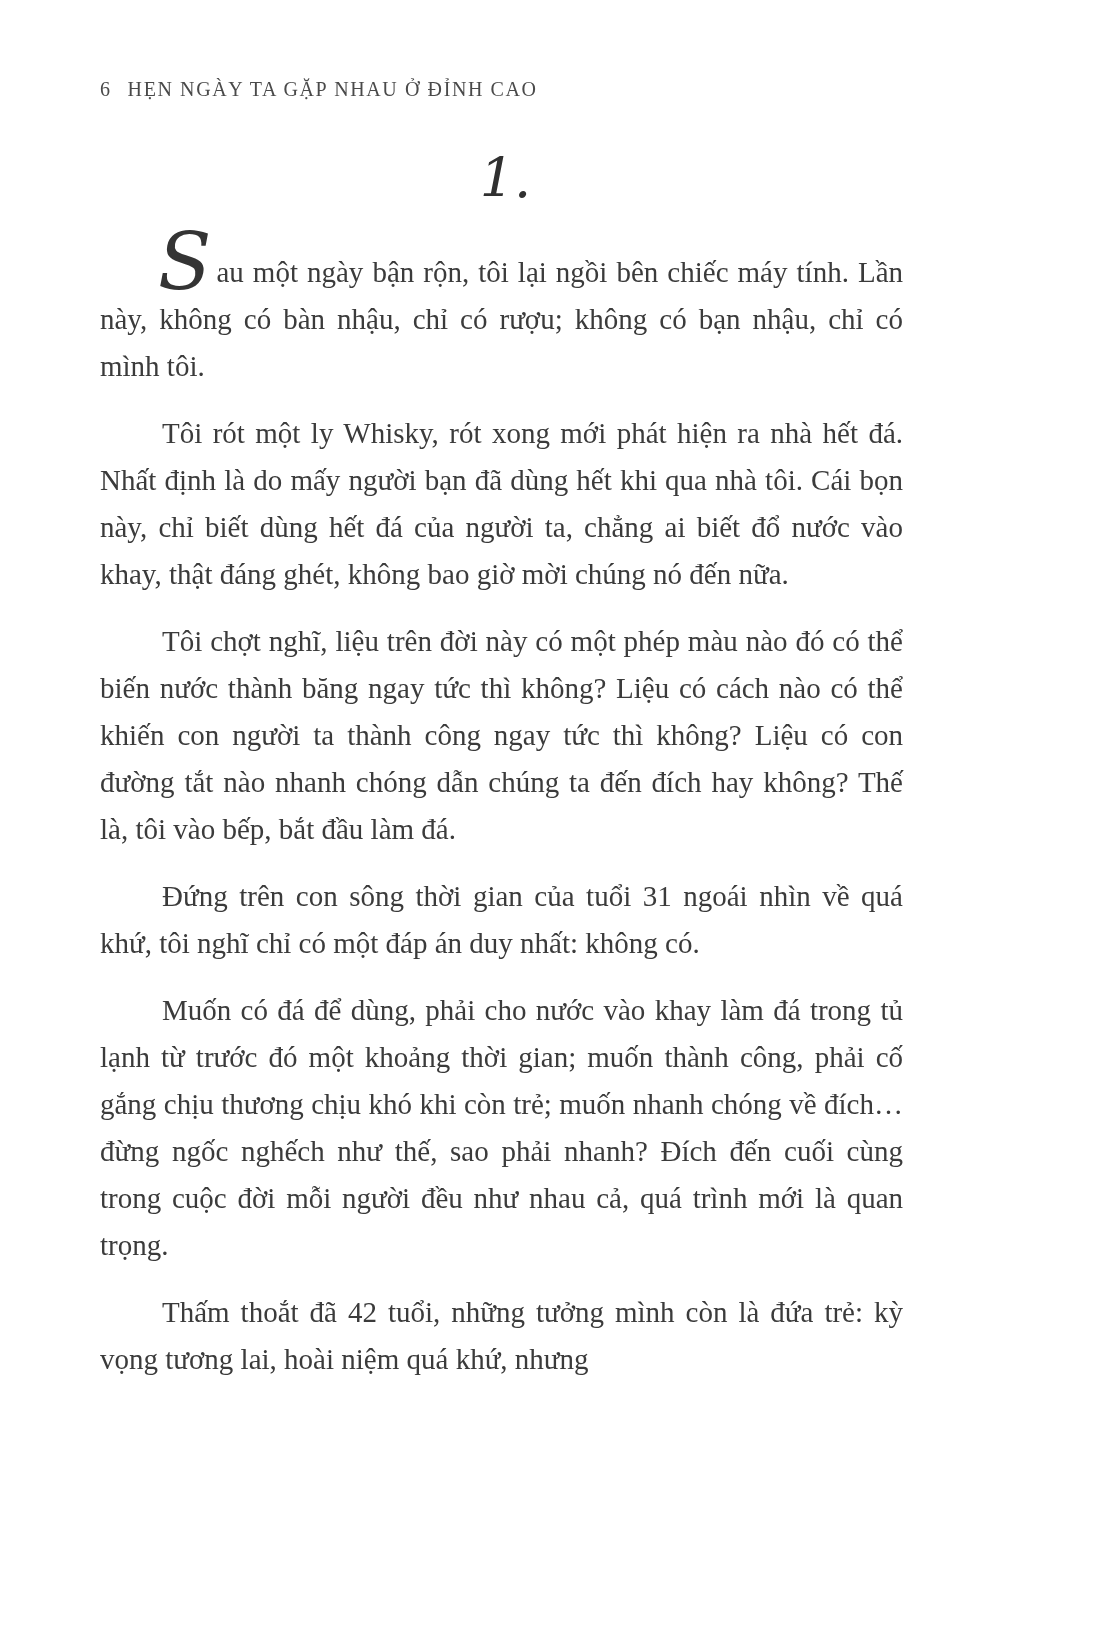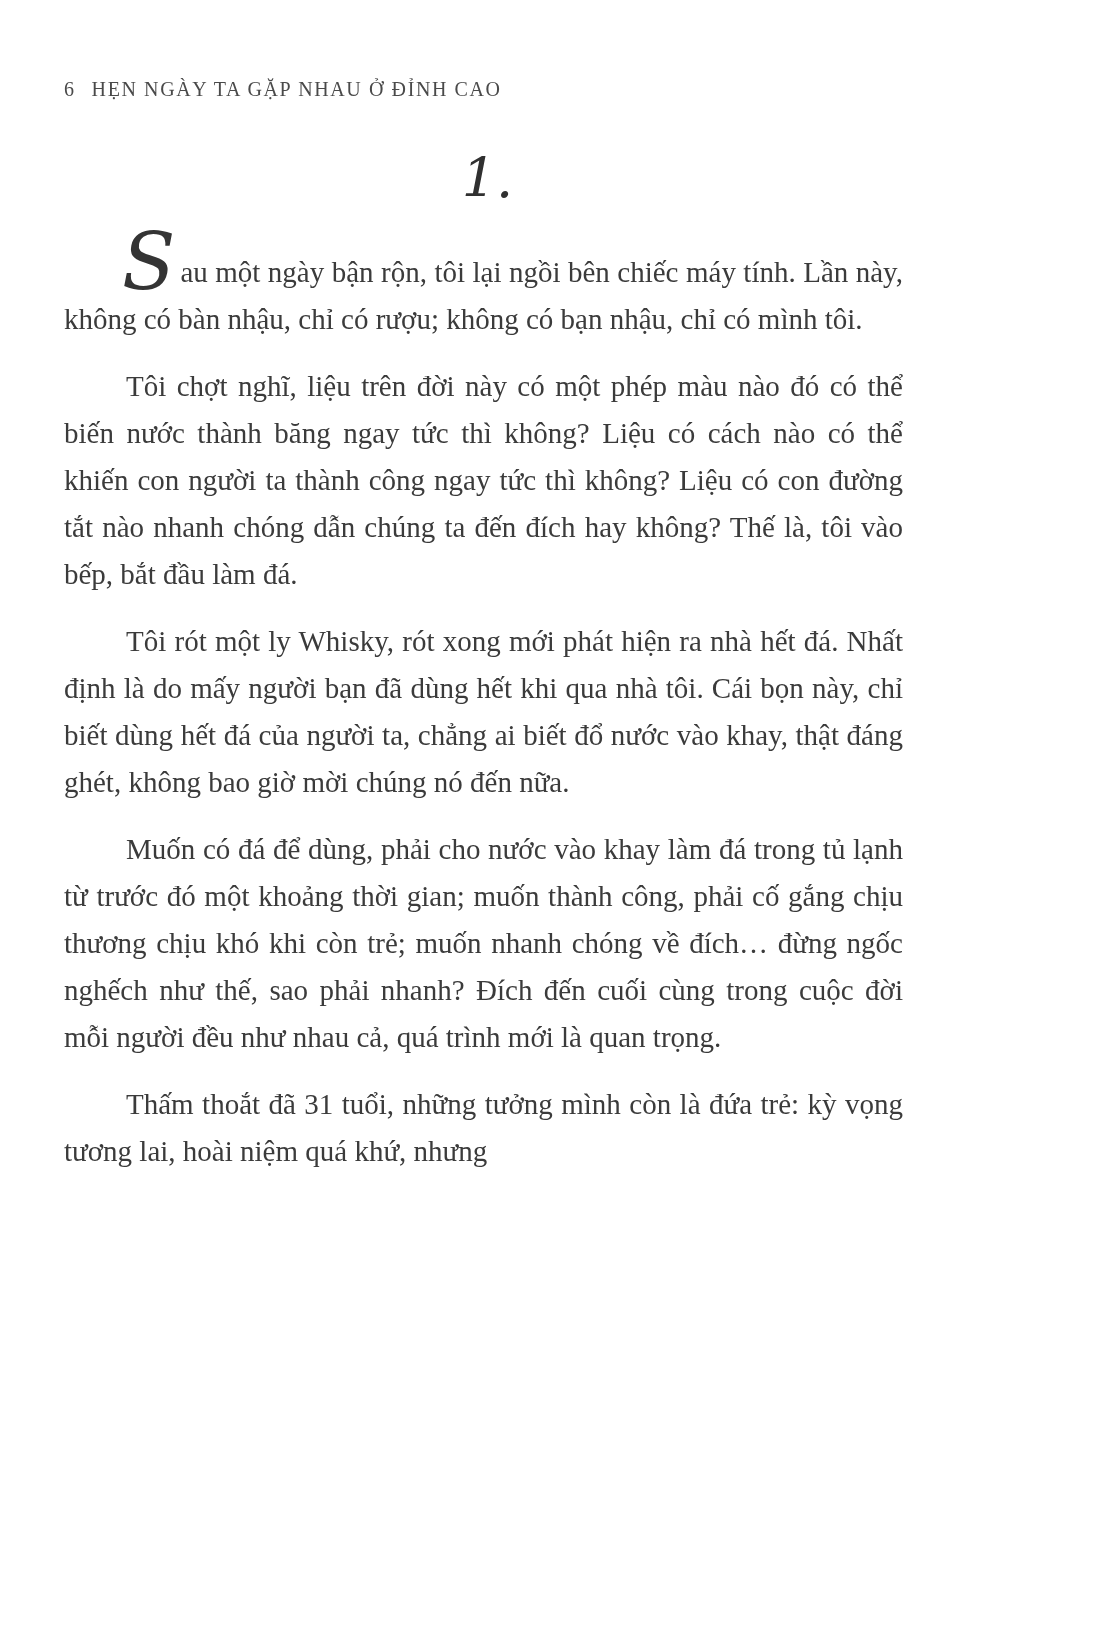--- a/index.html
+++ b/index.html
@@ -11,21 +11,21 @@
     width: 1119px;
     height: 1646px;
     font-family: "Liberation Serif", "DejaVu Serif", serif;
     color: #3b3b3b;
     overflow: hidden;
   }
   .page {
     box-sizing: border-box;
     width: 1119px;
     height: 1646px;
-    padding: 78px 208px 40px 64px;
+    padding: 78px 208px 40px 100px;
     background: #ffffff;
   }
   .running-header {
     font-size: 20px;
     letter-spacing: 1.6px;
     color: #4a4a4a;
     white-space: nowrap;
   }
   .running-header .page-number {
     margin-right: 16px;
@@ -70,24 +70,25 @@
   <div class="running-header">
     <span class="page-number">6</span><span class="running-title">HẸN NGÀY TA GẶP NHAU Ở ĐỈNH CAO</span>
   </div>
 
   <div class="chapter-number">1.</div>
 
   <div class="body-text">
 
     <p class="first-para"><span class="dropcap">S</span><span>au một ngày bận rộn, tôi lại ngồi bên chiếc máy tính. Lần này, không có bàn nhậu, chỉ có rượu; không có bạn nhậu, chỉ có mình tôi.</span></p>
 
+    <p>Tôi rót một ly Whisky, rót xong mới phát hiện ra nhà hết đá. Nhất định là do mấy người bạn đã dùng hết khi qua nhà tôi. Cái bọn này, chỉ biết dùng hết đá của người ta, chẳng ai biết đổ nước vào khay, thật đáng ghét, không bao giờ mời chúng nó đến nữa.</p>
+
     <p>Tôi chợt nghĩ, liệu trên đời này có một phép màu nào đó có thể biến nước thành băng ngay tức thì không? Liệu có cách nào có thể khiến con người ta thành công ngay tức thì không? Liệu có con đường tắt nào nhanh chóng dẫn chúng ta đến đích hay không? Thế là, tôi vào bếp, bắt đầu làm đá.</p>
 
-    <p>Tôi rót một ly Whisky, rót xong mới phát hiện ra nhà hết đá. Nhất định là do mấy người bạn đã dùng hết khi qua nhà tôi. Cái bọn này, chỉ biết dùng hết đá của người ta, chẳng ai biết đổ nước vào khay, thật đáng ghét, không bao giờ mời chúng nó đến nữa.</p>
-
+    <p>Đứng trên con sông thời gian của tuổi 31 ngoái nhìn về quá khứ, tôi nghĩ chỉ có một đáp án duy nhất: không có.</p>
 
     <p>Muốn có đá để dùng, phải cho nước vào khay làm đá trong tủ lạnh từ trước đó một khoảng thời gian; muốn thành công, phải cố gắng chịu thương chịu khó khi còn trẻ; muốn nhanh chóng về đích… đừng ngốc nghếch như thế, sao phải nhanh? Đích đến cuối cùng trong cuộc đời mỗi người đều như nhau cả, quá trình mới là quan trọng.</p>
 
-    <p>Thấm thoắt đã 31 tuổi, những tưởng mình còn là đứa trẻ: kỳ vọng tương lai, hoài niệm quá khứ, nhưng</p>
+    <p>Thấm thoắt đã 42 tuổi, những tưởng mình còn là đứa trẻ: kỳ vọng tương lai, hoài niệm quá khứ, nhưng</p>
 
   </div>
 
 </div>
 
 </body></html>

